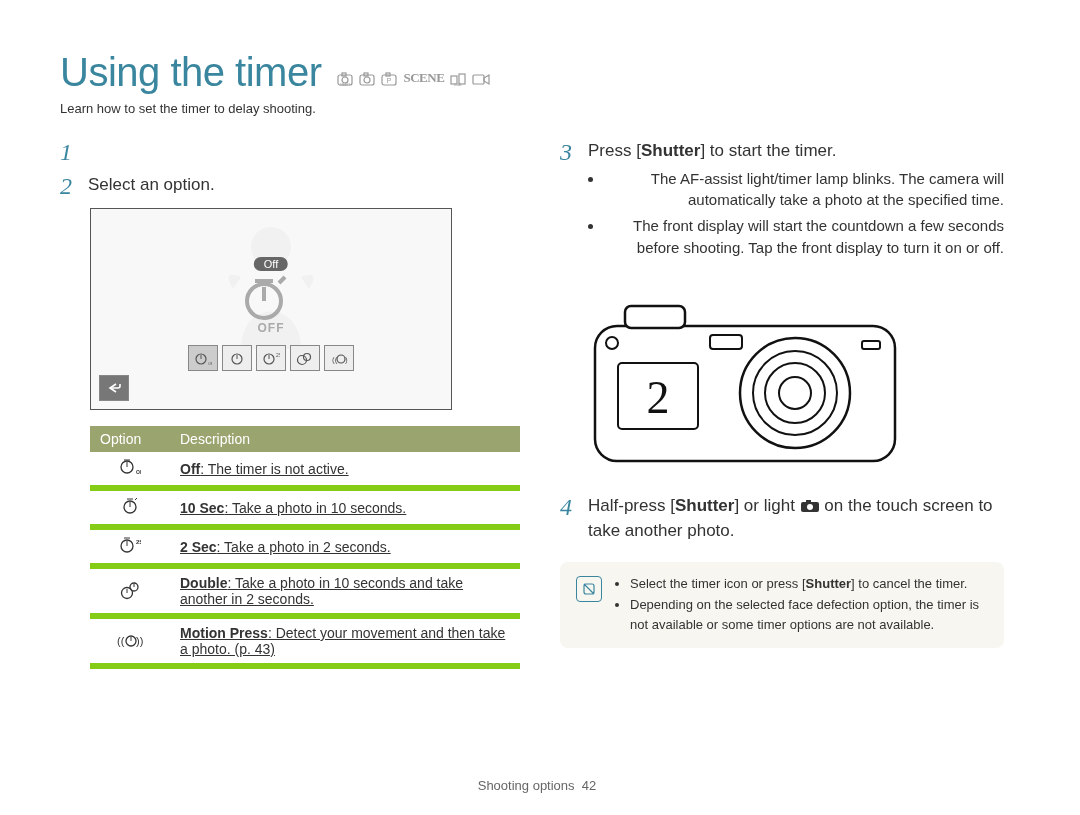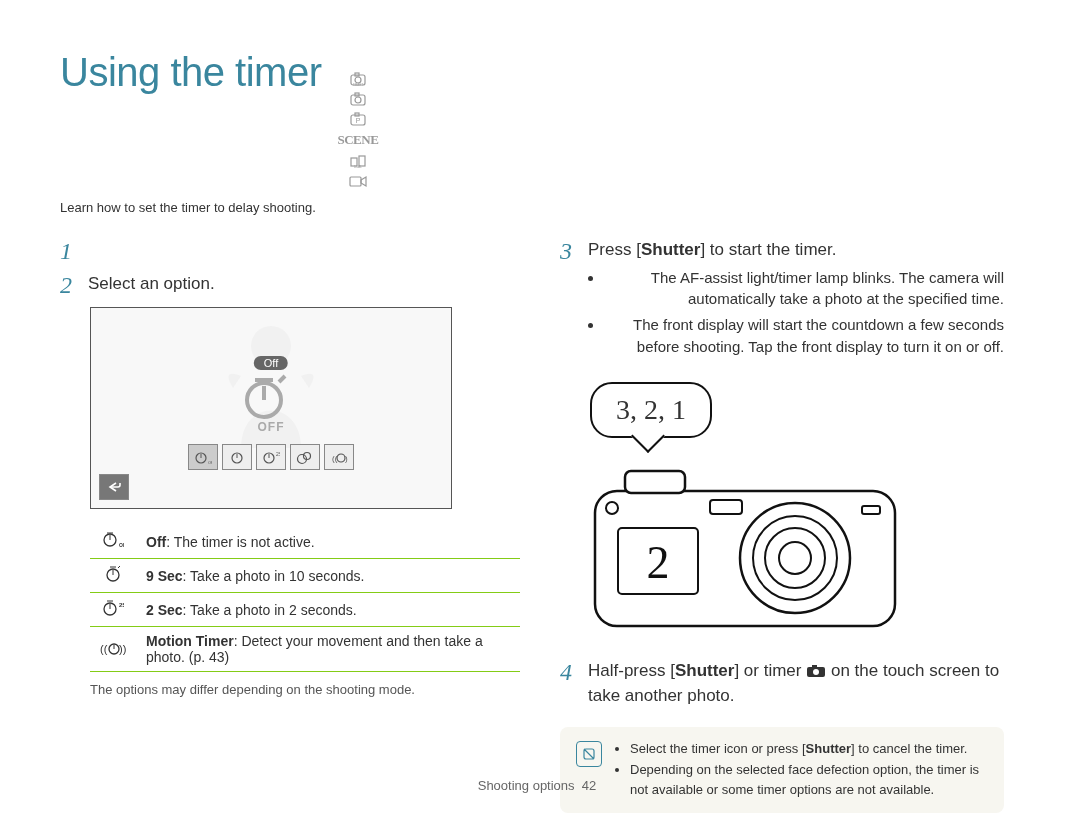--- a/index.html
+++ b/index.html
@@ -27,23 +27,22 @@
     font-weight: 400;
     color: #3a869e;
     font-family: "Arial Narrow", Arial, sans-serif;
     letter-spacing: -0.5px;
   }
   .mode-icons {
     display: flex;
     gap: 6px;
     color: #999;
     font-size: 14px;
-    align-items: center;
+    align-items: flex-end;
     padding-bottom: 6px;
-    flex-direction: column;
   }
   .subtitle {
     font-size: 13px;
     color: #333;
     margin-top: 6px;
     margin-bottom: 22px;
   }
   .columns {
     display: flex;
     gap: 40px;
@@ -156,23 +155,24 @@
   }
   table.options th {
     background: #9aa46e;
     color: #fff;
     font-weight: normal;
     text-align: left;
     padding: 5px 10px;
   }
   table.options th:first-child { width: 60px; }
   table.options td {
-    border-bottom: 1px solid #84cc16;
+    border-bottom: 6px solid #84cc16;
     padding: 6px 10px;
     vertical-align: middle;
+    text-decoration: underline;
   }
   table.options td:first-child {
     text-align: center;
   }
   .footnote {
     font-size: 13px;
     color: #555;
     margin: 10px 0 0 30px;
   }
 
@@ -359,80 +359,86 @@
             <svg width="16" height="14" viewBox="0 0 16 14">
                 <path d="M10 3 L4 7 L10 11" fill="none" stroke="#fff" stroke-width="1.6"></path>
                 <path d="M4 7 L12 7 Q14 7 14 5 L14 3" fill="none" stroke="#fff" stroke-width="1.6"></path>
               </svg>
           </div>
         </div>
       </div>
 
       <table class="options">
         <tbody>
+            <tr>
+          <th>Option</th>
+          <th>Description</th>
+        </tr>
         <tr>
           <td><span><svg width="22" height="18" viewBox="0 0 22 18">
                     <circle cx="8" cy="9" r="6" fill="none" stroke="#333" stroke-width="1.3"></circle>
                     <line x1="8" y1="9" x2="8" y2="4" stroke="#333"></line>
                     <line x1="5" y1="2" x2="11" y2="2" stroke="#333"></line>
                     <text x="17" y="16" font-size="5" fill="#333" font-weight="bold">OFF</text>
                   </svg></span></td>
           <td><b>Off</b><span>: The timer is not active.</span></td>
         </tr>
         <tr>
           <td><span><svg width="18" height="18" viewBox="0 0 18 18">
                     <circle cx="9" cy="10" r="6" fill="none" stroke="#333" stroke-width="1.3"></circle>
                     <line x1="9" y1="10" x2="9" y2="5" stroke="#333"></line>
                     <line x1="6" y1="2" x2="12" y2="2" stroke="#333"></line>
                     <path d="M14 3 L16 1" stroke="#333"></path>
                   </svg></span></td>
-          <td><b>9 Sec</b><span>: Take a photo in 10 seconds.</span></td>
+          <td><b>10 Sec</b><span>: Take a photo in 10 seconds.</span></td>
         </tr>
         <tr>
           <td><span><svg width="22" height="18" viewBox="0 0 22 18">
                     <circle cx="8" cy="10" r="6" fill="none" stroke="#333" stroke-width="1.3"></circle>
                     <line x1="8" y1="10" x2="8" y2="5" stroke="#333"></line>
                     <line x1="5" y1="2" x2="11" y2="2" stroke="#333"></line>
                     <text x="17" y="8" font-size="6" fill="#333" font-weight="bold">2S</text>
                   </svg></span></td>
           <td><b>2 Sec</b><span>: Take a photo in 2 seconds.</span></td>
         </tr>
         <tr>
+          <td><span><svg width="22" height="20" viewBox="0 0 22 20">
+                    <circle cx="8" cy="13" r="5.5" fill="none" stroke="#333" stroke-width="1.3"></circle>
+                    <line x1="8" y1="13" x2="8" y2="9" stroke="#333"></line>
+                    <circle cx="15" cy="7" r="4" fill="none" stroke="#333" stroke-width="1.3"></circle>
+                    <line x1="15" y1="7" x2="15" y2="4" stroke="#333"></line>
+                  </svg></span></td>
+          <td><b>Double</b><span>: Take a photo in 10 seconds and take another in 2 seconds.</span></td>
+        </tr>
+        <tr>
           <td><span><svg width="26" height="18" viewBox="0 0 26 18">
                     <text x="0" y="14" font-size="11" fill="#333">((</text>
                     <circle cx="14" cy="10" r="5" fill="none" stroke="#333" stroke-width="1.3"></circle>
                     <line x1="14" y1="10" x2="14" y2="6" stroke="#333"></line>
                     <text x="19" y="14" font-size="11" fill="#333">))</text>
                   </svg></span></td>
-          <td><b>Motion Timer</b><span>: Detect your movement and then take a photo. (p. 43)</span></td>
+          <td><b>Motion Press</b><span>: Detect your movement and then take a photo. (p. 43)</span></td>
         </tr>
       </tbody>
         </table>
-      <div class="footnote">The options may differ depending on the shooting mode.</div>
     </div>
 
     <div class="col">
       <div class="step">
         <div class="step-num">3</div>
         <div class="step-text">
           <span>Press [</span><b>Shutter</b><span>] to start the timer.</span>
           <ul class="sub-bullets">
             <li>The AF-assist light/timer lamp blinks. The camera will automatically take a photo at the specified time.</li>
             <li>The front display will start the countdown a few seconds before shooting. Tap the front display to turn it on or off.</li>
           </ul>
         </div>
       </div>
 
       <div class="camera-illus">
-        <div class="speech-row">
-          <div class="speech">
-            <span>3, 2, 1</span>
-            <div class="speech-tail"></div>
-          </div>
-        </div>
         <div class="camera-body">
           <svg width="320" height="170" viewBox="0 0 320 170">
             <rect x="5" y="25" width="300" height="135" rx="22" fill="#fff" stroke="#111" stroke-width="2.5"></rect>
             <rect x="35" y="5" width="60" height="22" rx="6" fill="#fff" stroke="#111" stroke-width="2.5"></rect>
             <circle cx="22" cy="42" r="6" fill="none" stroke="#111" stroke-width="2"></circle>
 
             <circle cx="205" cy="92" r="55" fill="none" stroke="#111" stroke-width="2.5"></circle>
             <circle cx="205" cy="92" r="42" fill="none" stroke="#111" stroke-width="2"></circle>
             <circle cx="205" cy="92" r="30" fill="none" stroke="#111" stroke-width="2"></circle>
             <circle cx="205" cy="92" r="16" fill="none" stroke="#111" stroke-width="2"></circle>
@@ -443,21 +449,21 @@
             <rect x="120" y="34" width="32" height="14" rx="3" fill="none" stroke="#111" stroke-width="2"></rect>
 
             <rect x="272" y="40" width="18" height="8" rx="2" fill="none" stroke="#111" stroke-width="2"></rect>
           </svg>
         </div>
       </div>
 
       <div class="step">
         <div class="step-num">4</div>
         <div class="step-text">
-          <span>Half-press [</span><b>Shutter</b><span>] or timer </span><span class="inline-icon">
+          <span>Half-press [</span><b>Shutter</b><span>] or light </span><span class="inline-icon">
               <svg width="20" height="14" viewBox="0 0 20 14">
                 <rect x="1" y="3" width="18" height="10" rx="2" fill="#333"></rect>
                 <rect x="6" y="1" width="5" height="3" fill="#333"></rect>
                 <circle cx="10" cy="8" r="3" fill="#fff"></circle>
               </svg>
             </span><span> on the touch screen to take another photo.</span>
         </div>
       </div>
 
       <div class="note-box">

